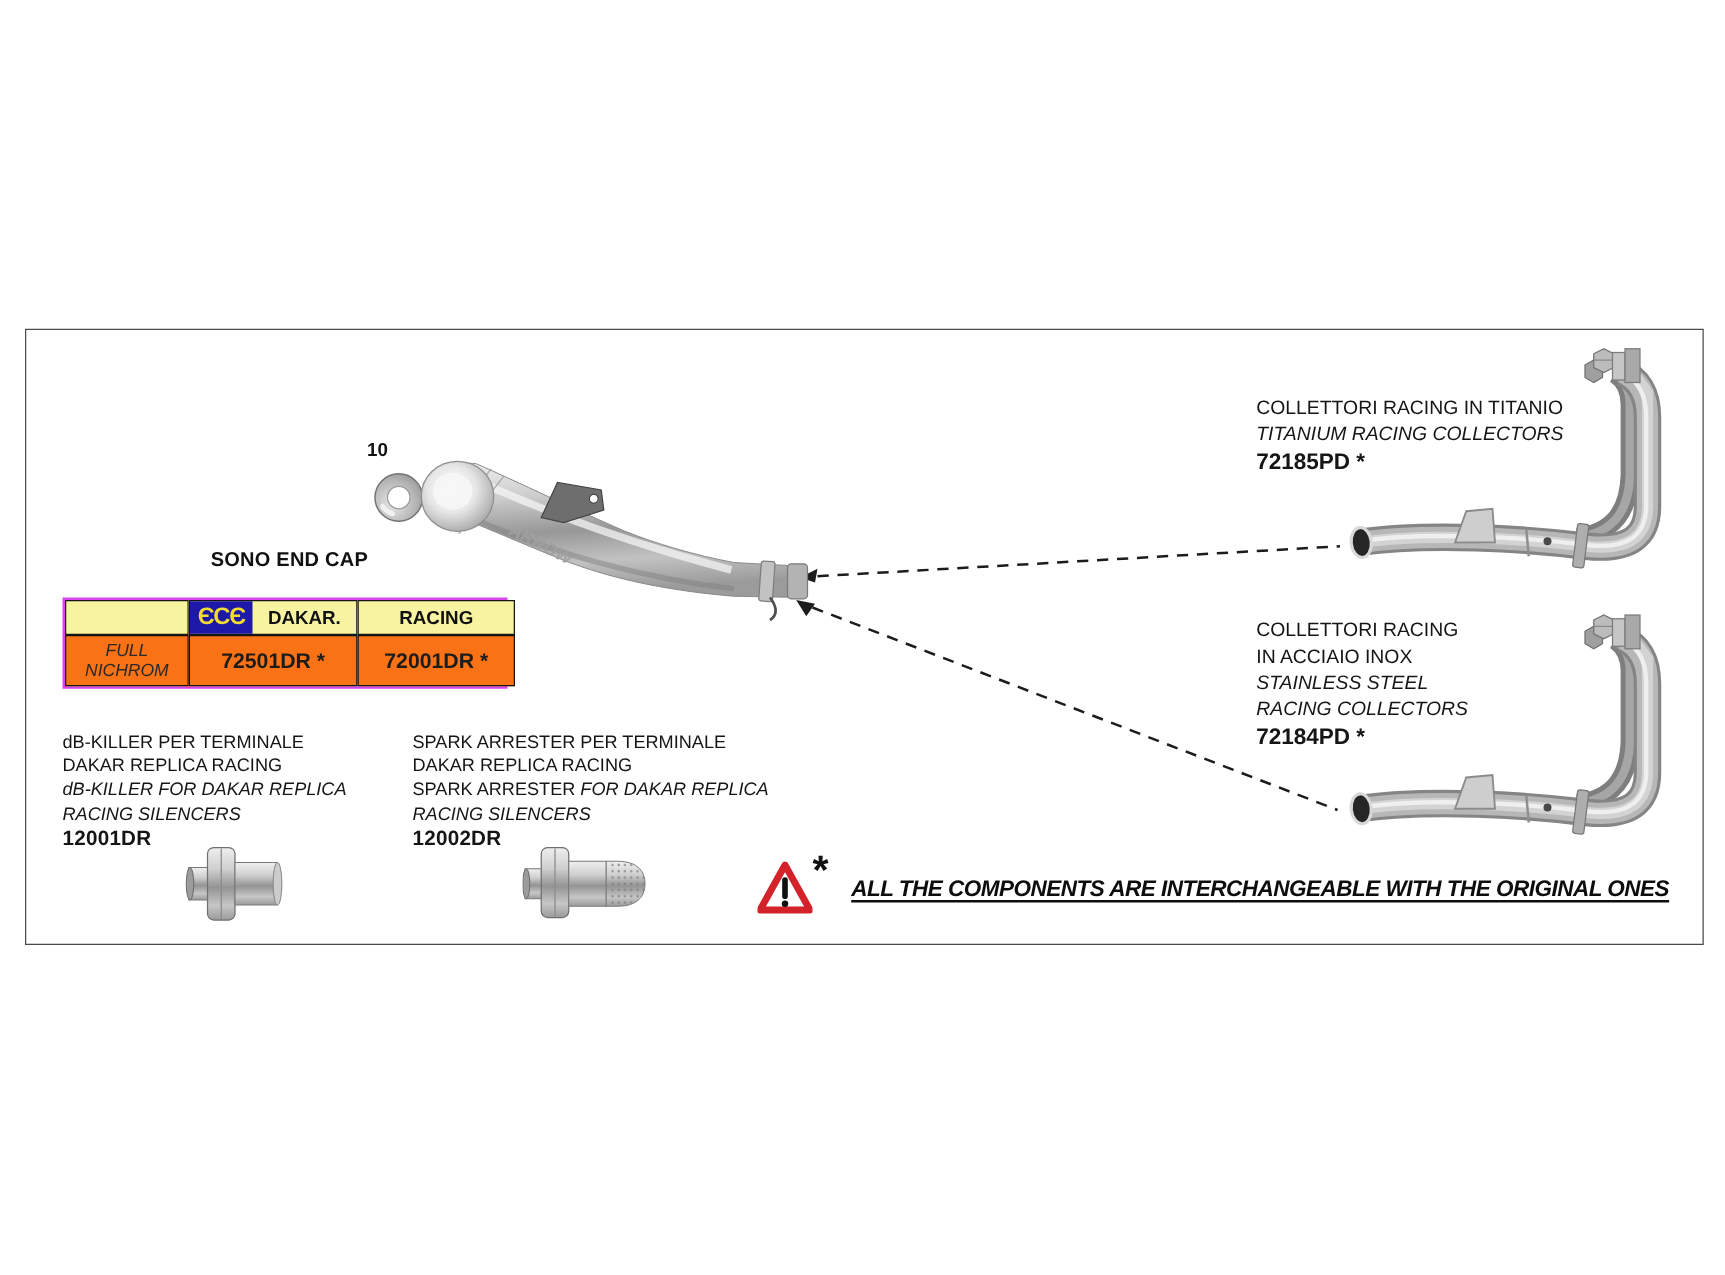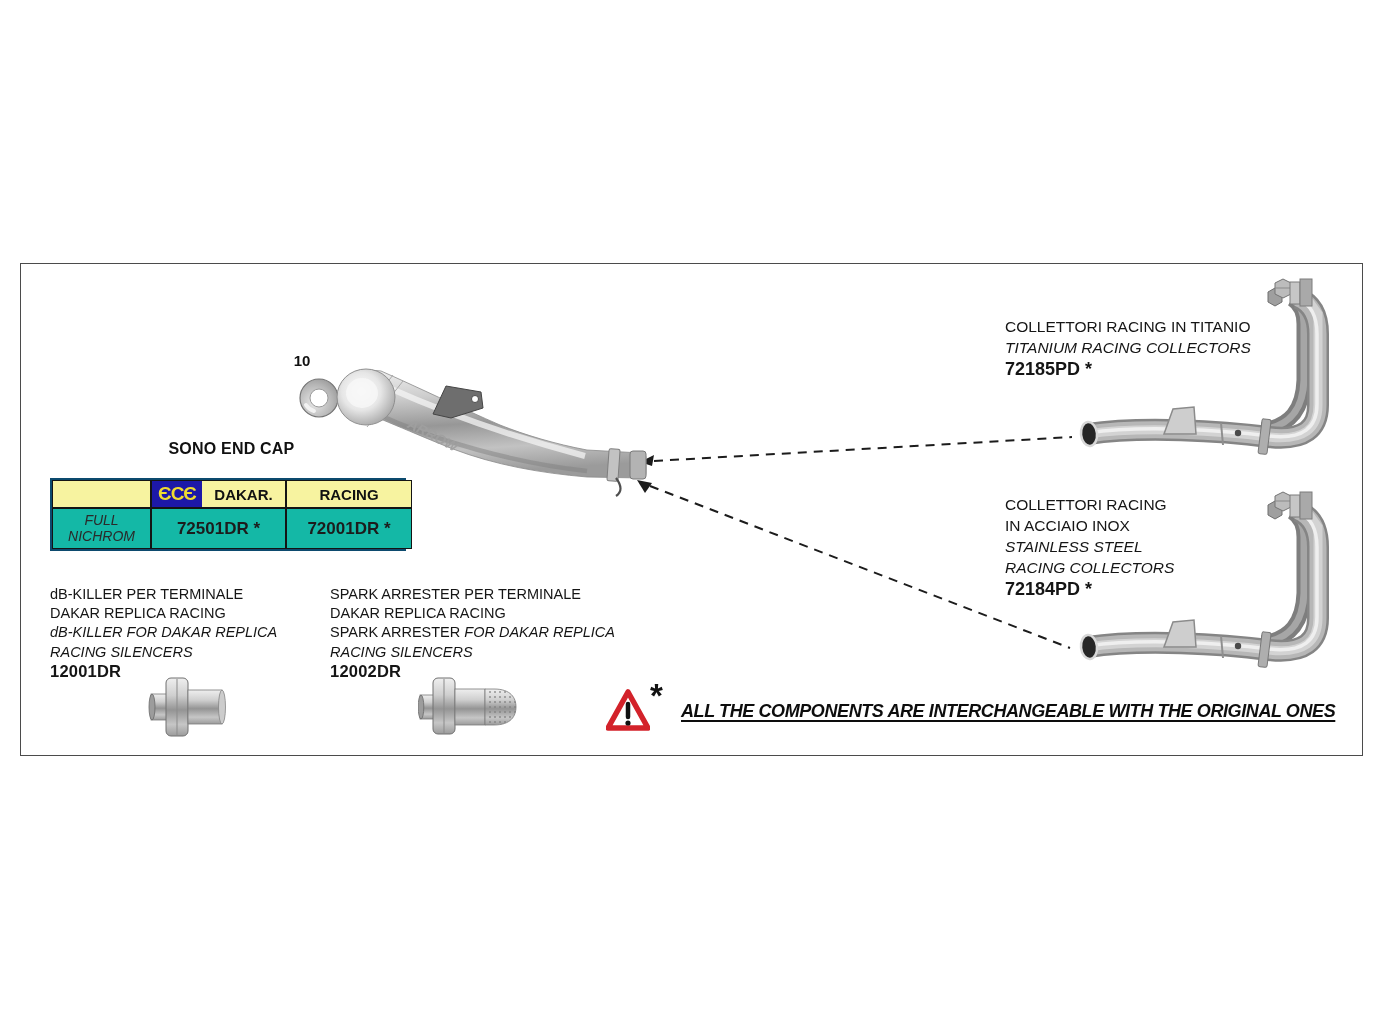--- a/index.html
+++ b/index.html
@@ -17,25 +17,25 @@
   .coll-label .pn { font-weight:bold; font-size:18px; margin-top:1px; }
 
   
   .callout { position:absolute; left:286px; top:352px; width:32px; text-align:center;
              font-weight:bold; font-size:15px; }
   .cap-title { position:absolute; left:50px; top:440px; width:363px; text-align:center;
                font-weight:bold; font-size:16px; line-height:18.5px; letter-spacing:.2px; }
 
   
   .homtable { position:absolute; left:50px; top:478px; width:356px;
-              border:2px solid #0c4a6e; border-collapse:collapse; display:grid;
+              border:2px solid #d946ef; border-collapse:collapse; display:grid;
               grid-template-columns:99px 135px 126px; grid-template-rows:28px 41px; }
   .homtable .cell { border:1px solid #141414; display:flex; align-items:center; justify-content:center; }
   .homtable .hdr { background:#f7f3a0; font-weight:bold; font-size:15px; }
-  .homtable .dat { background:#14b8a6; font-weight:bold; font-size:17px; color:#1c1c1c; }
+  .homtable .dat { background:#f97316; font-weight:bold; font-size:17px; color:#1c1c1c; }
   .homtable .mat { font-weight:normal; font-style:italic; font-size:14px; line-height:15.5px;
                    text-align:center; color:#2a2a2a; }
   .homtable .homcell { justify-content:flex-start; padding:0; }
   .ece-box { background:#1d18a8; color:#f0dc30; font-weight:bold; font-size:19px;
              width:50px; height:100%; display:flex; align-items:center; justify-content:center;
              letter-spacing:-1px; }
   .homcell .homtxt { flex:1; text-align:center; }
 
   
   .part-note { position:absolute; font-size:14.5px; line-height:19.2px; color:#151515; }

